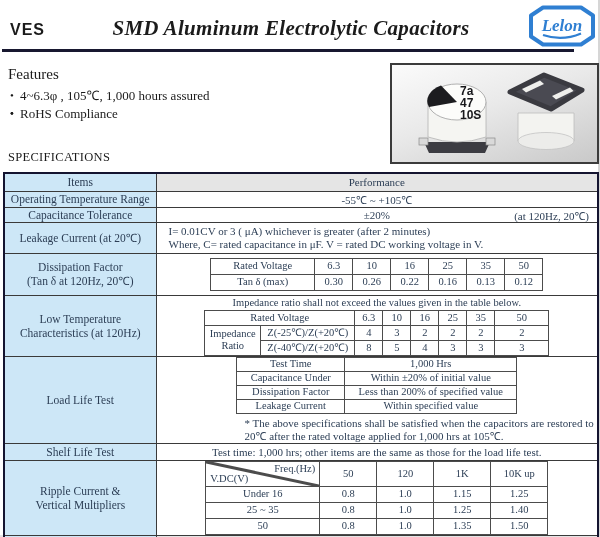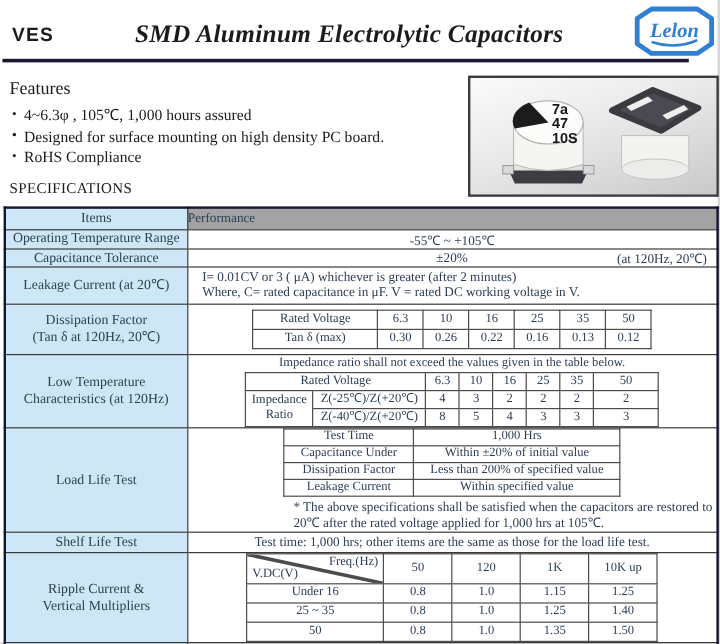--- a/index.html
+++ b/index.html
@@ -27,21 +27,21 @@
   
   .photo-box{position:absolute;left:390px;top:63px;width:205px;height:97px;border:2px solid #3b3b3b;
     background:linear-gradient(160deg,#fbfbfb 0%,#e9e9e9 45%,#c9c9c9 100%);text-align:center;}
 
   
   table{border-collapse:collapse;}
   .spec-table{position:absolute;left:3px;top:172px;width:594px;table-layout:fixed;
     font-size:11px;color:#2c3e55;border:2px solid #141430;border-bottom-width:3px;}
   .spec-table > tbody > tr > td{border:1px solid #3a3a3a;padding:0;vertical-align:middle;}
   td.lbl{background:#cde7f7;text-align:center;padding:1px 4px 1px 7px;font-size:11.5px;line-height:14px;}
-  td.hdr-perf{background:#a3a3a3;text-align:left;}
+  td.hdr-perf{background:#e5e5e5;text-align:center;}
   td.val{text-align:center;}
   .cond-cell{position:relative;text-align:center;}
   .cond-right{position:absolute;right:8px;top:50%;transform:translateY(-50%);}
   .leak-cell{text-align:left;padding:2px 4px 2px 12px !important;line-height:13px;}
 
   
   .inner{margin:0 auto;font-size:10.5px;color:#2c3e55;table-layout:fixed;padding-left:16px;}
   .inner td{border:1px solid #4c4c4c;text-align:center;padding:0 2px;height:15px;line-height:12px;}
   .inner.loadlife td{height:13px;}
   .inner.lowtemp td{height:14px;}
@@ -69,21 +69,21 @@
     <path d="M15,30 Q34,36.5 53,28.5" fill="none" stroke="#2f7fd2" stroke-width="2.2"></path>
   </svg>
 </div>
 <div class="header-rule"></div>
 
 <div class="features">
   <div class="features-heading">Features</div>
   <ul class="feature-list">
     <li><span class="bullet">•</span><span>4~6.3φ , 105℃, 1,000 hours assured</span></li>
     <li><span class="bullet">•</span></li>
-    <li><span class="bullet">•</span><span>Designed for surface mounting on high density PC board.</span></li>
+    <li><span class="bullet">•</span></li>
     <li><span class="bullet">•</span><span>RoHS Compliance</span></li>
   </ul>
 </div>
 
 <div class="photo-box">
   <svg width="201" height="93" viewBox="0 0 201 93">
 
     <path d="M30,77 L96,77 L91,88 L35,88 Z" fill="#3c3c42"></path>
     <rect x="25" y="73" width="9" height="7" fill="#d9d9d9" stroke="#8a8a8a" stroke-width="0.7"></rect>
     <rect x="92" y="73" width="9" height="7" fill="#d9d9d9" stroke="#8a8a8a" stroke-width="0.7"></rect>

